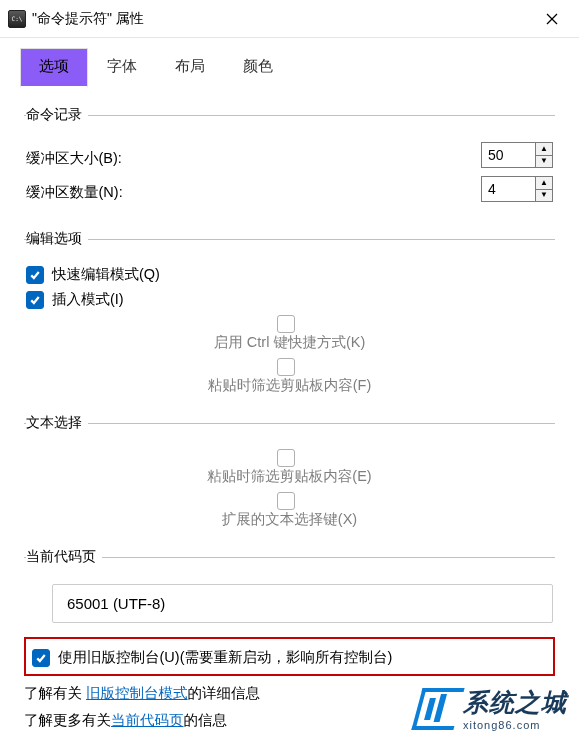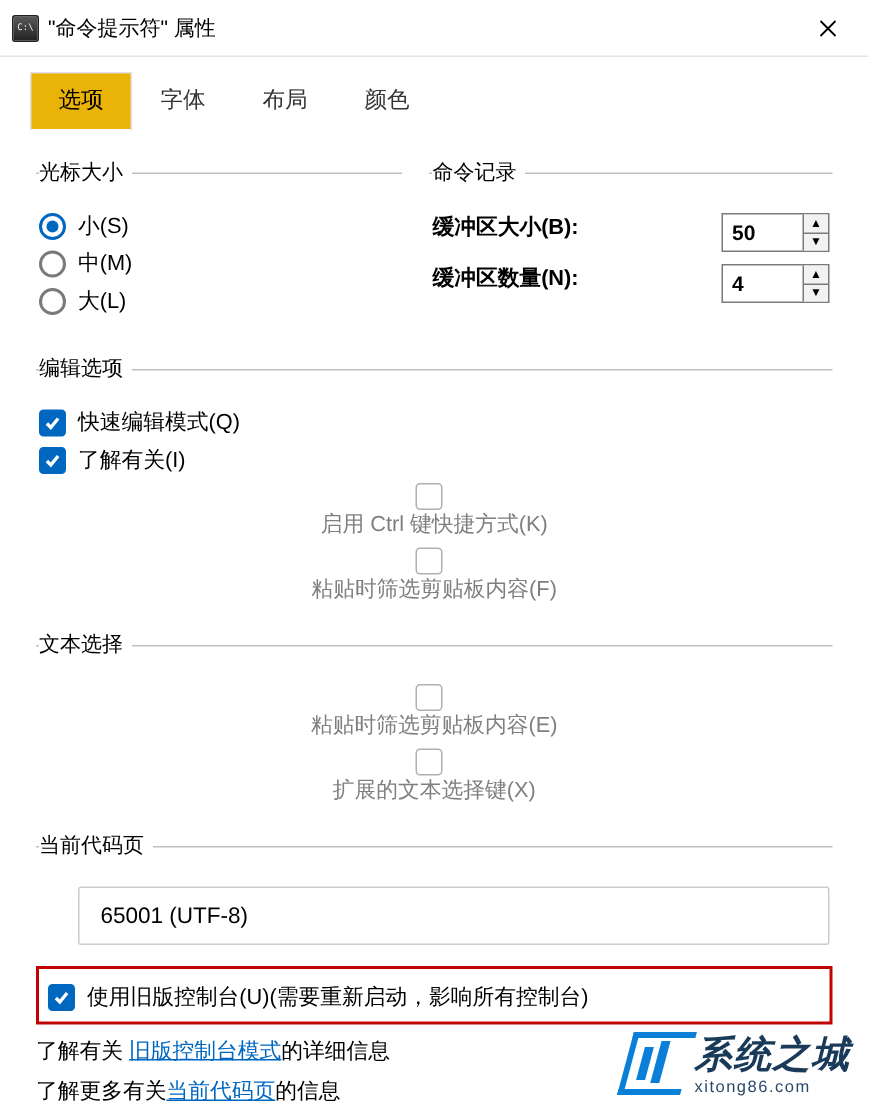--- a/index.html
+++ b/index.html
@@ -41,21 +41,21 @@
     gap:0;
   }
   .tab {
     padding: 8px 18px 10px 18px;
     font-size:15px;
     color:#333;
     border:1px solid transparent;
     border-bottom:2px solid transparent;
   }
   .tab.active {
-    background:#eab308;
+    background:#8b5cf6;
     border-color:#e0e0e0;
     border-bottom:2px solid #fff;
     font-weight:500;
     color:#000;
   }
   .content {
     padding: 8px 24px 4px 24px;
   }
   fieldset.group {
     border: none;
@@ -97,23 +97,22 @@
     background:#fff;
   }
   .check.checked .box{
     background:#0067c0;border-color:#0067c0;color:#fff;
   }
   .check.checked .box svg{width:12px;height:12px;stroke:#fff;stroke-width:3;fill:none;}
   .check.disabled { color:#7f7f7f;flex-direction:column; }
   .check.disabled .box { border-color:#b0b0b0; }
 
   .hist-row {
-    display:flex; align-items:flex-start; justify-content:space-between;
+    display:flex; align-items:flex-end; justify-content:space-between;
     padding:4px 0;
-    font-weight:bold;
   }
   .hist-row .lbl{font-size:14.5px;}
   .spin {
     position:relative; display:inline-flex; align-items:center;
     border:1px solid #7a7a7a; height:26px; width:72px;
   }
   .spin .val{
     flex:1; padding:0 6px; font-size:14px; text-align:left;
   }
   .spin .btns{
@@ -186,35 +185,20 @@
   <div class="tab active">选项</div>
   <div class="tab">字体</div>
   <div class="tab">布局</div>
   <div class="tab">颜色</div>
 </div>
 
 <div class="content">
 
   <div class="two-col">
 
-    <fieldset class="group col" style="flex:0 0 46%;">
-      <legend>光标大小</legend>
-      <div class="radio checked">
-        <span class="ctrl"></span>
-        <span>小(S)</span>
-      </div>
-      <div class="radio unchecked">
-        <span class="ctrl"></span>
-        <span>中(M)</span>
-      </div>
-      <div class="radio unchecked">
-        <span class="ctrl"></span>
-        <span>大(L)</span>
-      </div>
-    </fieldset>
 
     <fieldset class="group col">
       <legend>命令记录</legend>
       <div class="hist-row">
         <span class="lbl">缓冲区大小(B):</span>
         <span class="spin">
           <span class="val">50</span>
           <span class="btns">
             <div>▲</div>
             <div>▼</div>
@@ -243,21 +227,21 @@
           </svg>
         </span>
       <span>快速编辑模式(Q)</span>
     </div>
     <div class="check checked">
       <span class="box">
           <svg viewBox="0 0 16 16">
             <polyline points="3 8.5 6.5 12 13 4"></polyline>
           </svg>
         </span>
-      <span>了解有关(I)</span>
+      <span>插入模式(I)</span>
     </div>
     <div class="check disabled">
       <span class="box"></span>
       <span>启用 Ctrl 键快捷方式(K)</span>
     </div>
     <div class="check disabled">
       <span class="box"></span>
       <span>粘贴时筛选剪贴板内容(F)</span>
     </div>
   </fieldset>

